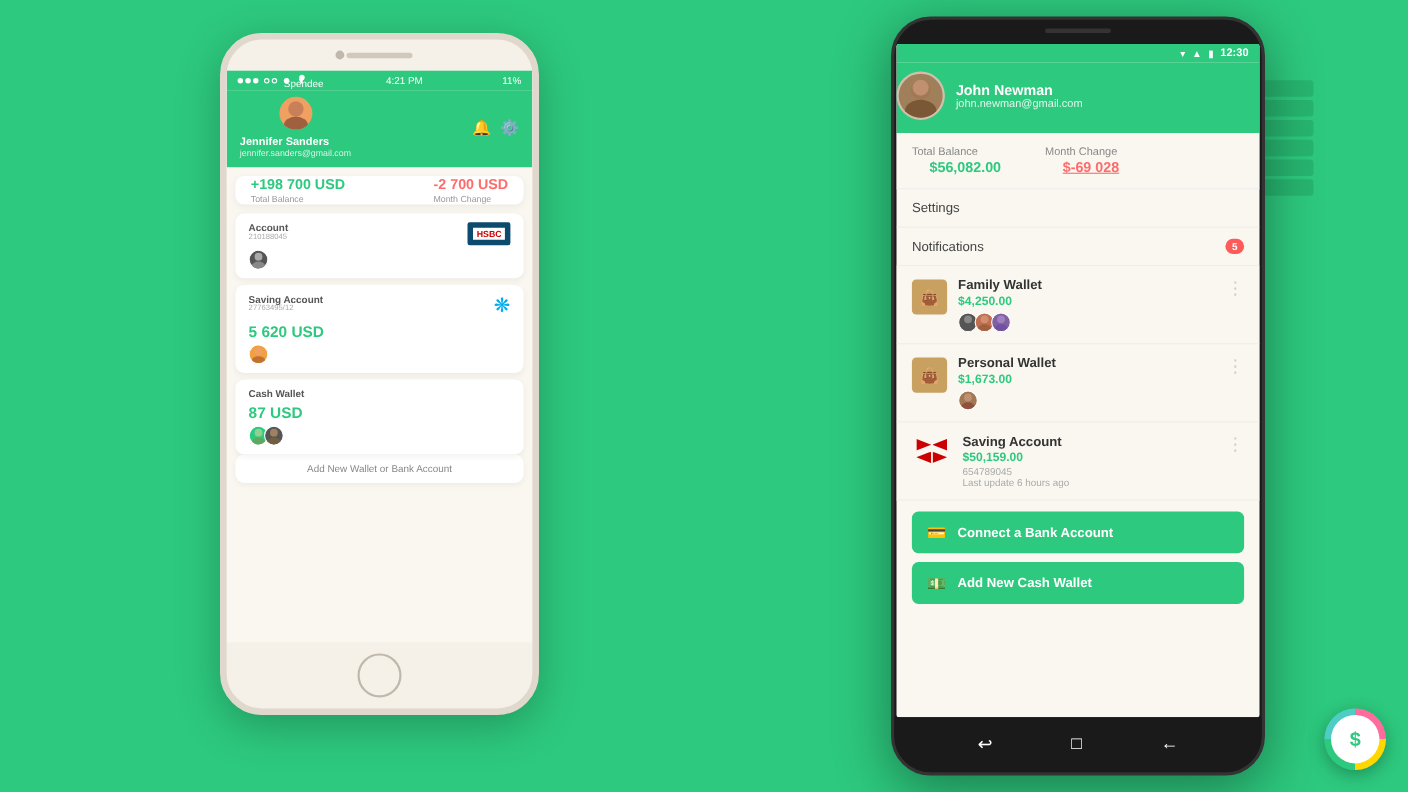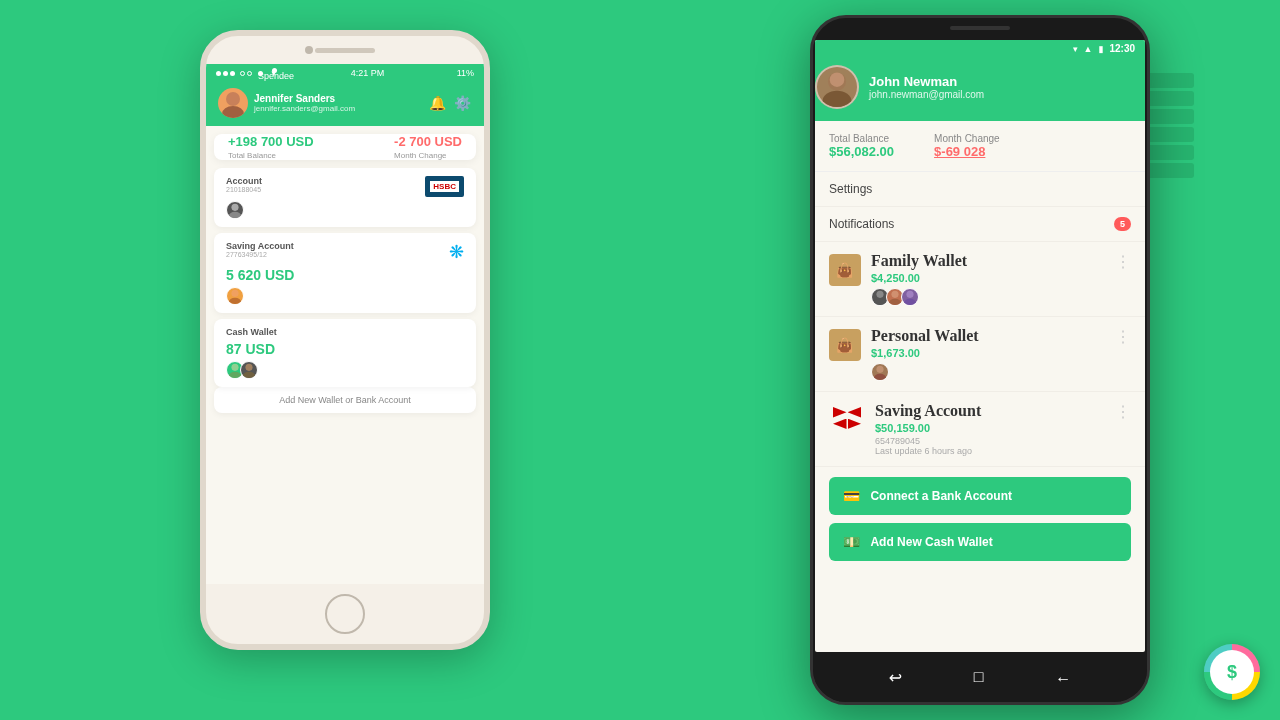--- a/index.html
+++ b/index.html
@@ -102,20 +102,21 @@
       background: #2dc97e;
       padding: 6px 12px 8px;
       display: flex;
       align-items: center;
       justify-content: space-between;
     }
     .iphone-header .user-info {
       display: flex;
       align-items: center;
       gap: 6px;
+      flex-direction: column;
     }
     .iphone-avatar {
       width: 30px;
       height: 30px;
       border-radius: 50%;
       background: #f0a060;
       overflow: hidden;
       display: flex;
       align-items: center;
       justify-content: center;
@@ -343,20 +344,21 @@
       border-bottom: 1px solid #eee;
     }
     .android-balance-item .label {
       font-size: 10px;
       color: #888;
     }
     .android-balance-item .value {
       font-size: 13px;
       font-weight: 700;
       color: #2dc97e;
+      margin-left: 16px;
     }
     .android-balance-item .value.negative { color: #ff6b6b; text-decoration: underline; }
 
     
     .android-menu-item {
       padding: 10px 14px;
       font-size: 12px;
       color: #444;
       border-bottom: 1px solid #f0ede6;
       display: flex;
@@ -394,24 +396,23 @@
       flex-shrink: 0;
       margin-top: 2px;
     }
     .wallet-icon-box.hsbc-icon {
       background: transparent;
       width: 36px;
       height: 28px;
     }
     .wallet-details { flex: 1; }
     .wallet-name {
-      font-size: 16px;
+      font-size: 12px;
       font-weight: 600;
       color: #333;
-      font-family: Liberation Serif, serif;
     }
     .wallet-amount {
       font-size: 11px;
       color: #2dc97e;
       font-weight: 600;
       margin: 2px 0;
     }
     .wallet-meta {
       font-size: 9px;
       color: #aaa;

